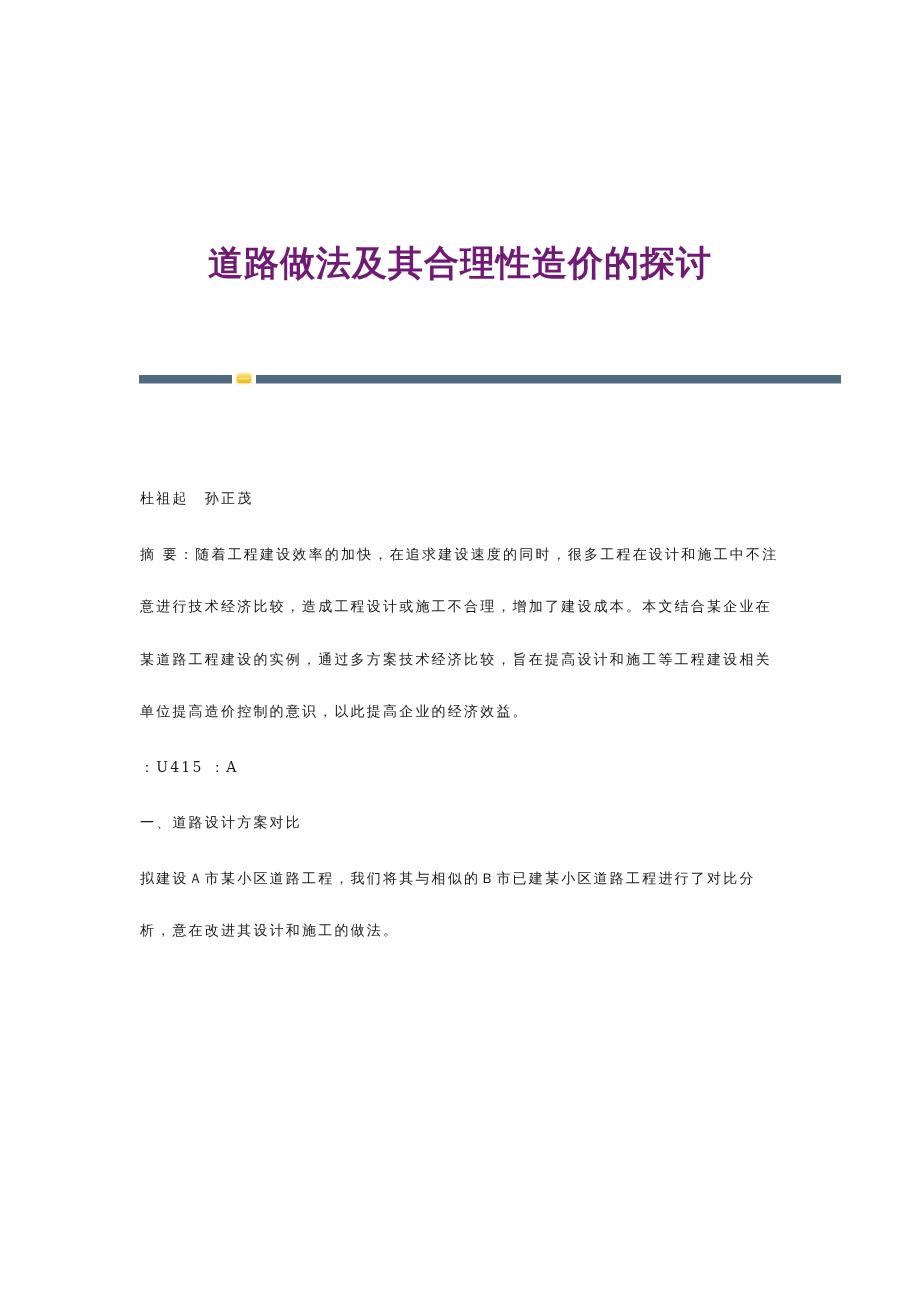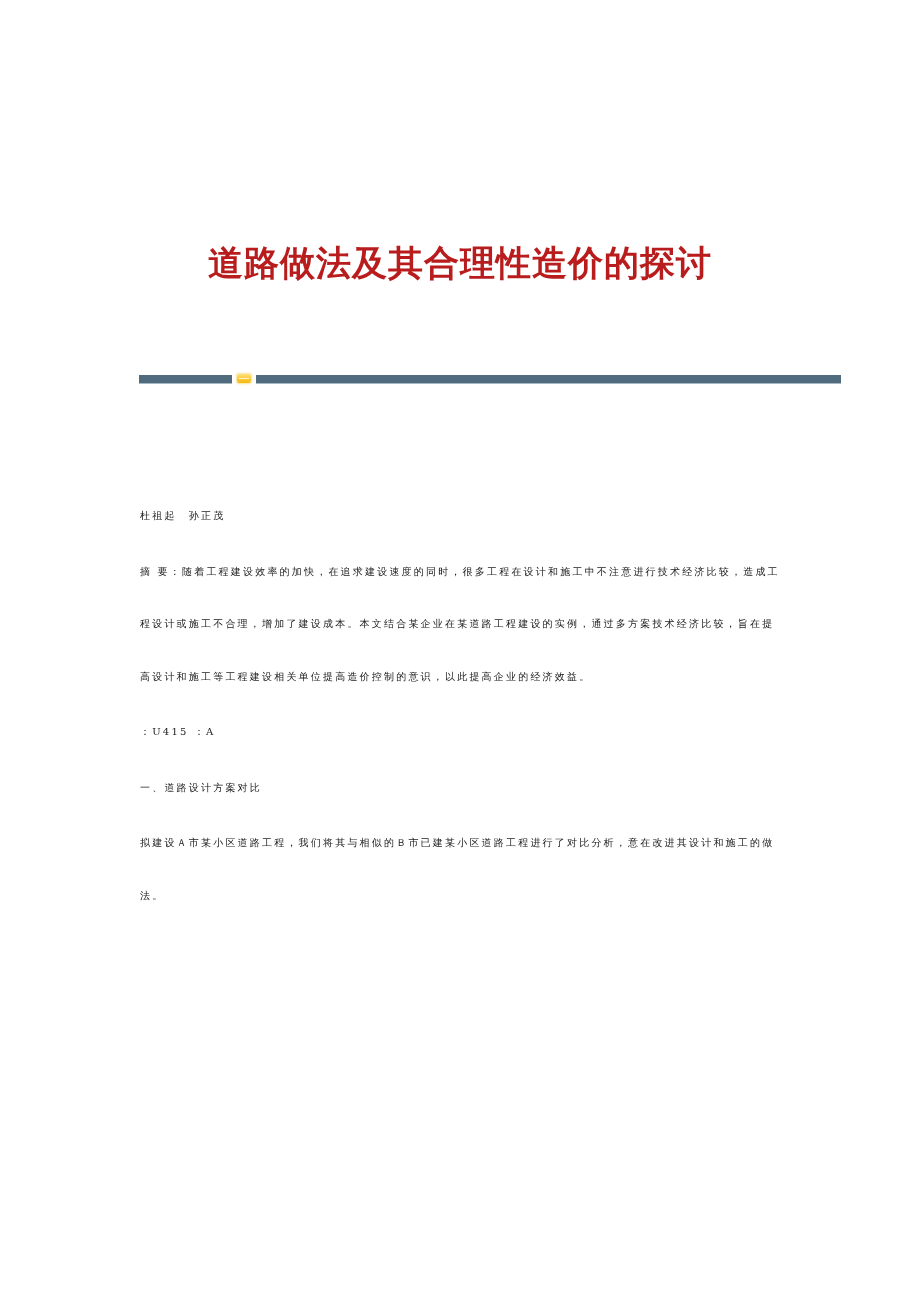--- a/index.html
+++ b/index.html
@@ -19,21 +19,21 @@
       position: absolute;
       left: 0;
       top: 214px;
       width: 920px;
       text-align: center;
       font-family: "DejaVu Sans", "Liberation Sans", sans-serif;
       font-weight: bold;
       font-size: 35px;
       line-height: 52px;
       letter-spacing: 1px;
-      color: #b91c1c;
+      color: #701a75;
     }
     .divider {
       position: absolute;
       top: 375px;
       left: 139px;
       width: 702px;
       height: 9px;
     }
     .divider .seg {
       position: absolute;
@@ -59,23 +59,23 @@
       position: absolute;
       left: 2px;
       right: 2px;
       top: 4px;
       height: 1px;
       background: #fff3c0;
     }
     .body-text {
       position: absolute;
       left: 140px;
-      top: 490px;
+      top: 472px;
       width: 640px;
-      font-size: 10px;
+      font-size: 14px;
       letter-spacing: 2.2px;
     }
     .para {
       margin: 0;
       line-height: 52.5px;
     }
     .para + .para { margin-top: 3px; }
   </style>
 </head>
 <body>

